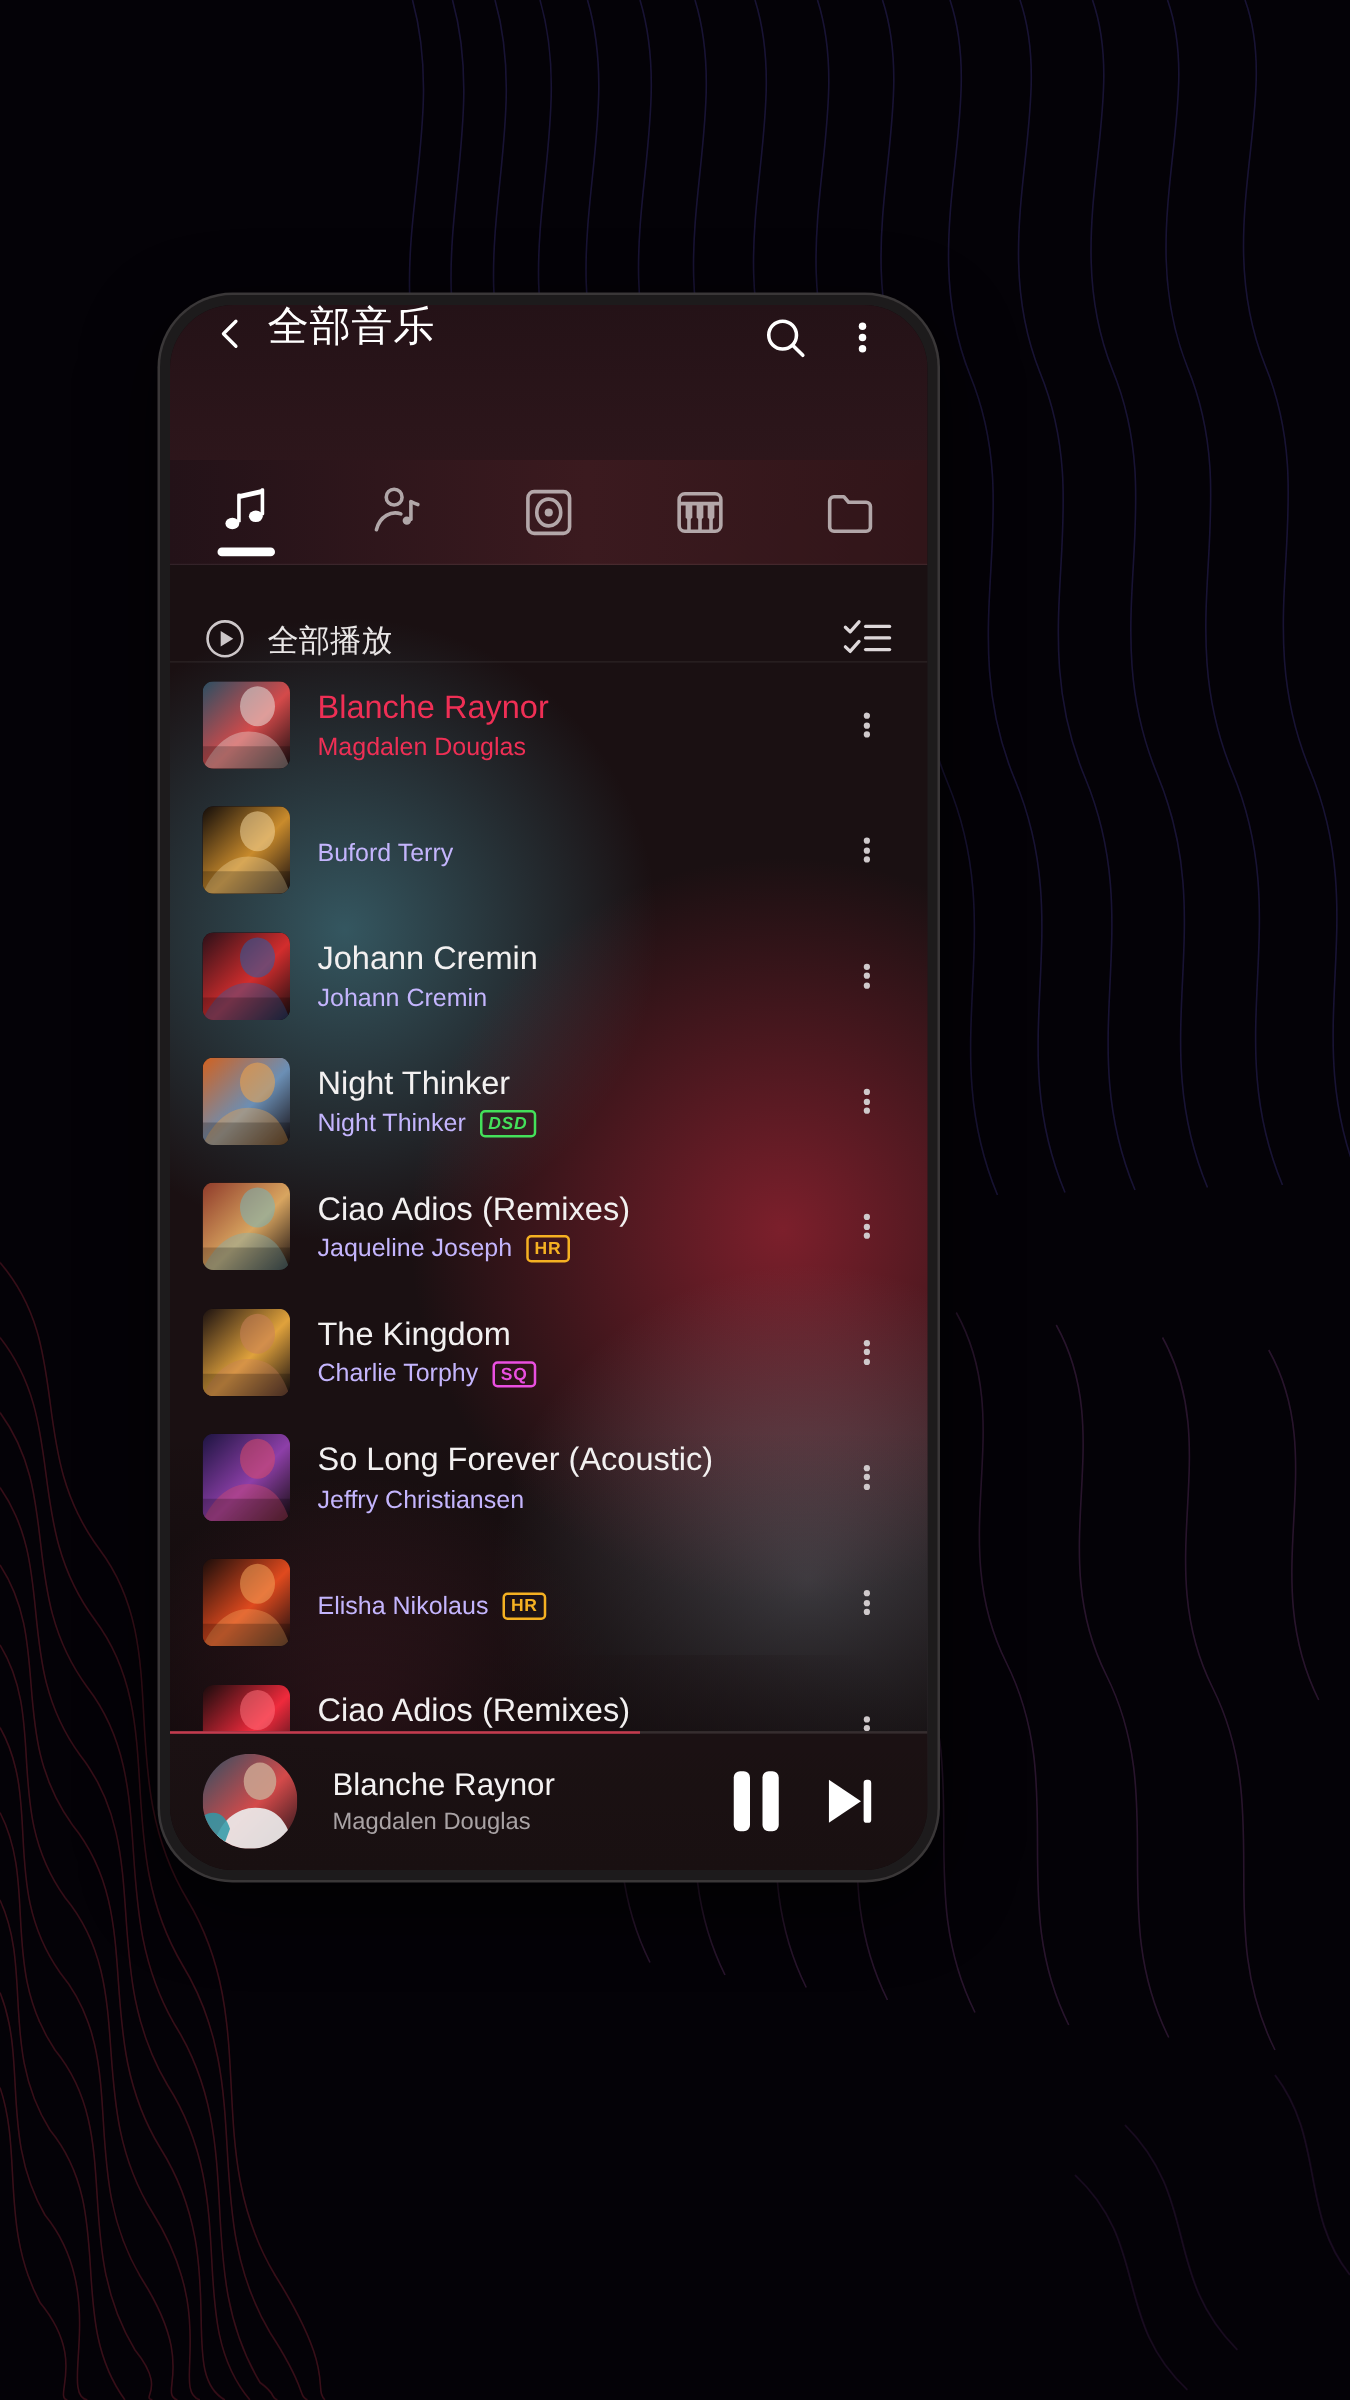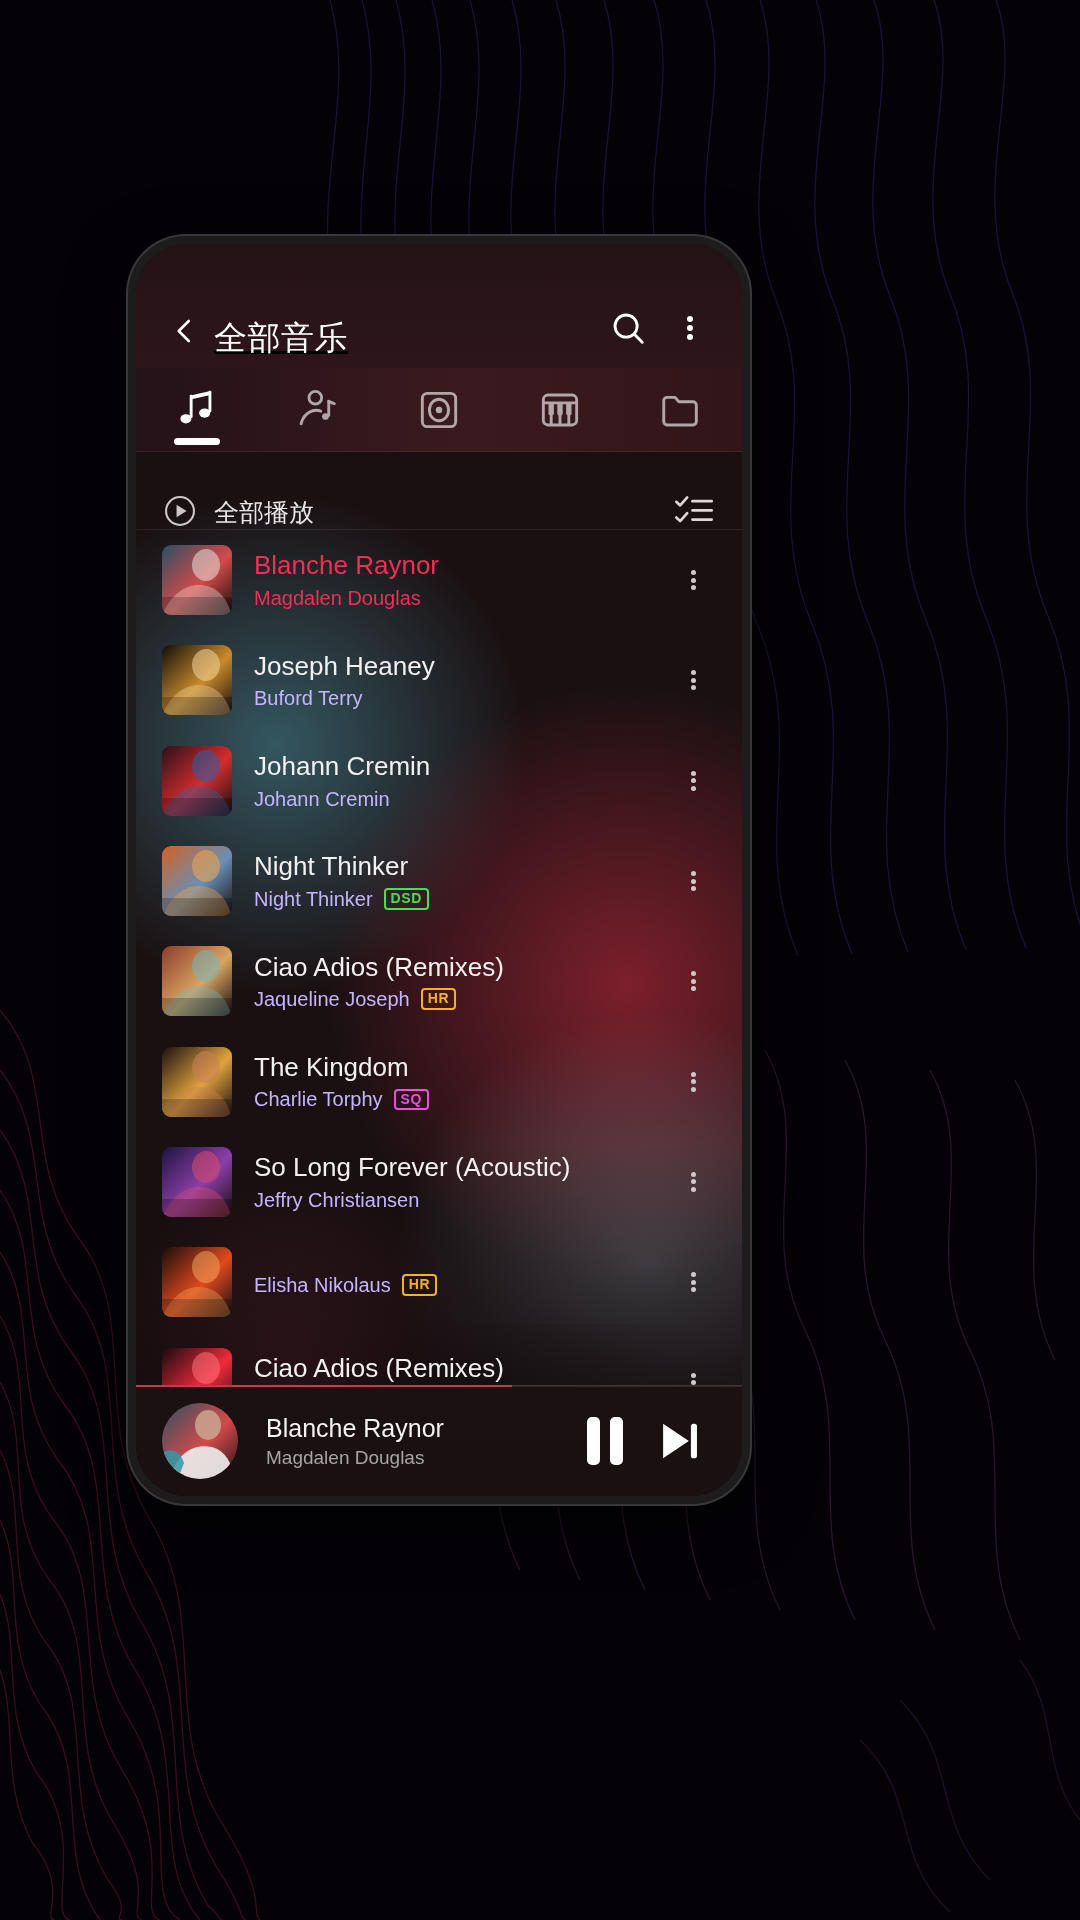--- a/index.html
+++ b/index.html
@@ -48,24 +48,23 @@
         background:radial-gradient(circle,#6b2b3a 0%,rgba(107,43,58,0) 70%); opacity:.6; }
   .g5 { left:120px; top:1080px; width:560px; height:320px;
         background:radial-gradient(circle,#2a1a1e 0%,rgba(42,26,30,0) 70%); opacity:.9; }
   .vign { position:absolute; inset:0;
         background:linear-gradient(180deg,rgba(10,6,8,.55) 0%,rgba(10,6,8,0) 16%,rgba(10,6,8,0) 72%,rgba(8,5,6,.82) 100%); }
 
   
   #appbar {
     position:relative; z-index:5;
     height:124px;
-    display:flex; align-items:flex-end;
+    display:flex; 
     padding:0 26px 14px 26px;
     background:linear-gradient(180deg,#241217 0%,#2d161b 100%);
-    text-decoration:underline;
   }
   #back-btn { width:46px; height:46px; display:flex; align-items:center; justify-content:center; cursor:pointer; }
   #page-title {
     color:#fff; font-size:33px; letter-spacing:.5px;
     margin-left:6px; line-height:1; white-space:nowrap;
   }
   #appbar-spacer { flex:1; }
   .appbar-icon { width:52px; height:52px; display:flex; align-items:center; justify-content:center; cursor:pointer; }
   #overflow-btn { margin-left:10px; }
   .dot3 { width:6px; height:6px; border-radius:50%; background:#fff; margin:3px 0; }
@@ -372,21 +371,20 @@
                   <stop offset="100%" stop-color="#150d10"></stop>
                 </linearGradient>
               </defs>
               <rect width="70" height="70" fill="url(#artg1)"></rect>
               <ellipse cx="44" cy="20" rx="14" ry="16" fill="#f0d49a" opacity=".55"></ellipse>
               <path d="M0 70 C12 44 30 36 48 42 C60 46 66 58 70 70 z" fill="#f0d49a" opacity=".38"></path>
               <rect x="0" y="52" width="70" height="18" fill="#000" opacity=".22"></rect>
             </svg>
           </div>
           <div class="song-text">
-            <div class="song-title">Joseph Heaney</div>
             <div class="song-sub">
               <div class="song-artist">Buford Terry</div>
             </div>
           </div>
           <div class="row-menu">
             <div>
               <div class="d"></div>
               <div class="d"></div>
               <div class="d"></div>
             </div>
@@ -435,21 +433,21 @@
               <rect width="70" height="70" fill="url(#artg3)"></rect>
               <ellipse cx="44" cy="20" rx="14" ry="16" fill="#f3a64a" opacity=".55"></ellipse>
               <path d="M0 70 C12 44 30 36 48 42 C60 46 66 58 70 70 z" fill="#f3a64a" opacity=".38"></path>
               <rect x="0" y="52" width="70" height="18" fill="#000" opacity=".22"></rect>
             </svg>
           </div>
           <div class="song-text">
             <div class="song-title">Night Thinker</div>
             <div class="song-sub">
               <div class="song-artist">Night Thinker</div>
-              <span class="badge" style="color: rgb(68, 224, 90);">DSD</span>
+              <span class="badge" style="color: rgb(68, 224, 90); font-style: italic;">DSD</span>
             </div>
           </div>
           <div class="row-menu">
             <div>
               <div class="d"></div>
               <div class="d"></div>
               <div class="d"></div>
             </div>
           </div>
         </div>

